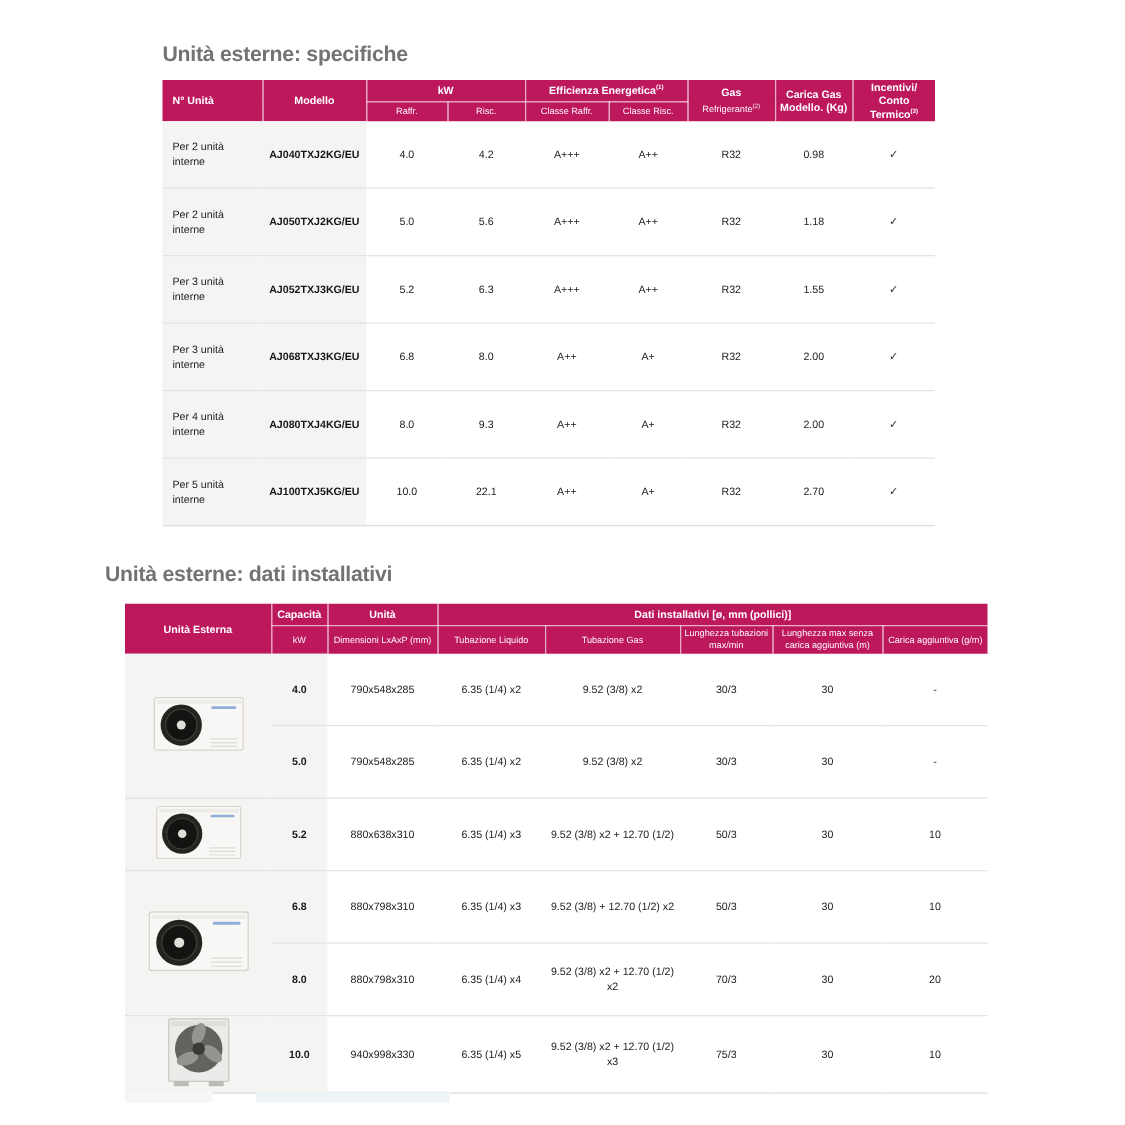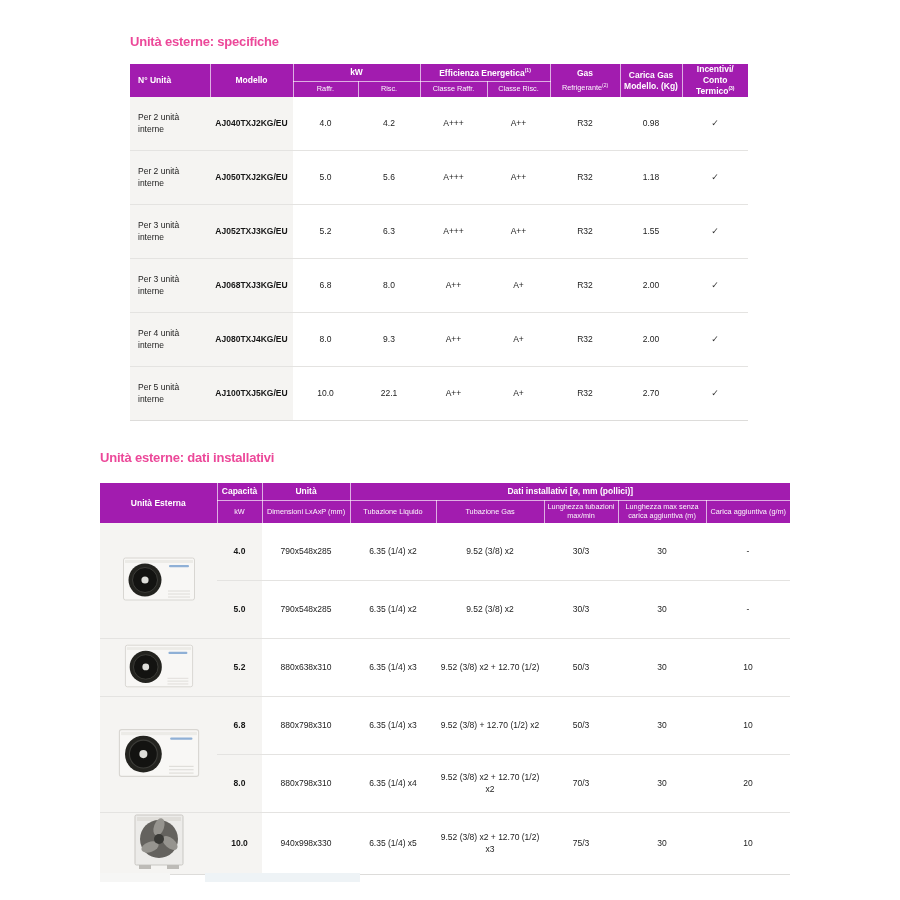--- a/index.html
+++ b/index.html
@@ -2,32 +2,32 @@
 <html><head>
 <meta charset="utf-8">
 <style>
   html,body { margin:0; padding:0; }
   body {
     width:900px; height:900px; background:#ffffff;
     font-family:"Liberation Sans", sans-serif;
     position:relative; overflow:hidden;
   }
   .section-title {
-    position:absolute; font-size:13px; font-weight:bold; color:#ec4899;
+    position:absolute; font-size:17px; font-weight:bold; color:#737373;
     letter-spacing:-0.2px; margin:0;
   }
   #title1 { left:130px; top:34px; }
-  #title2 { left:100px; top:450px; }
+  #title2 { left:84px; top:450px; }
 
   table { border-collapse:collapse; table-layout:fixed; position:absolute; }
   #spec-table { left:130px; top:64px; width:618px; }
   #inst-table { left:100px; top:483px; width:690px; }
 
   th {
-    background:#a21caf; color:#ffffff; font-weight:bold; font-size:8.5px;
+    background:#be185d; color:#ffffff; font-weight:bold; font-size:8.5px;
     padding:0 2px; text-align:center; vertical-align:middle;
     border-right:1px solid rgba(255,255,255,0.65); line-height:1.25;
   }
   th.no-r { border-right:none; }
   th.grp { border-bottom:1px solid rgba(255,255,255,0.65); }
   th.sub, .subline { font-size:7.3px; font-weight:normal; color:rgba(255,255,255,0.97); line-height:1.15; }
   th.left { text-align:left; padding-left:8px; }
   sup { font-size:5px; }
 
   #spec-table thead tr.r1 { height:17px; }

